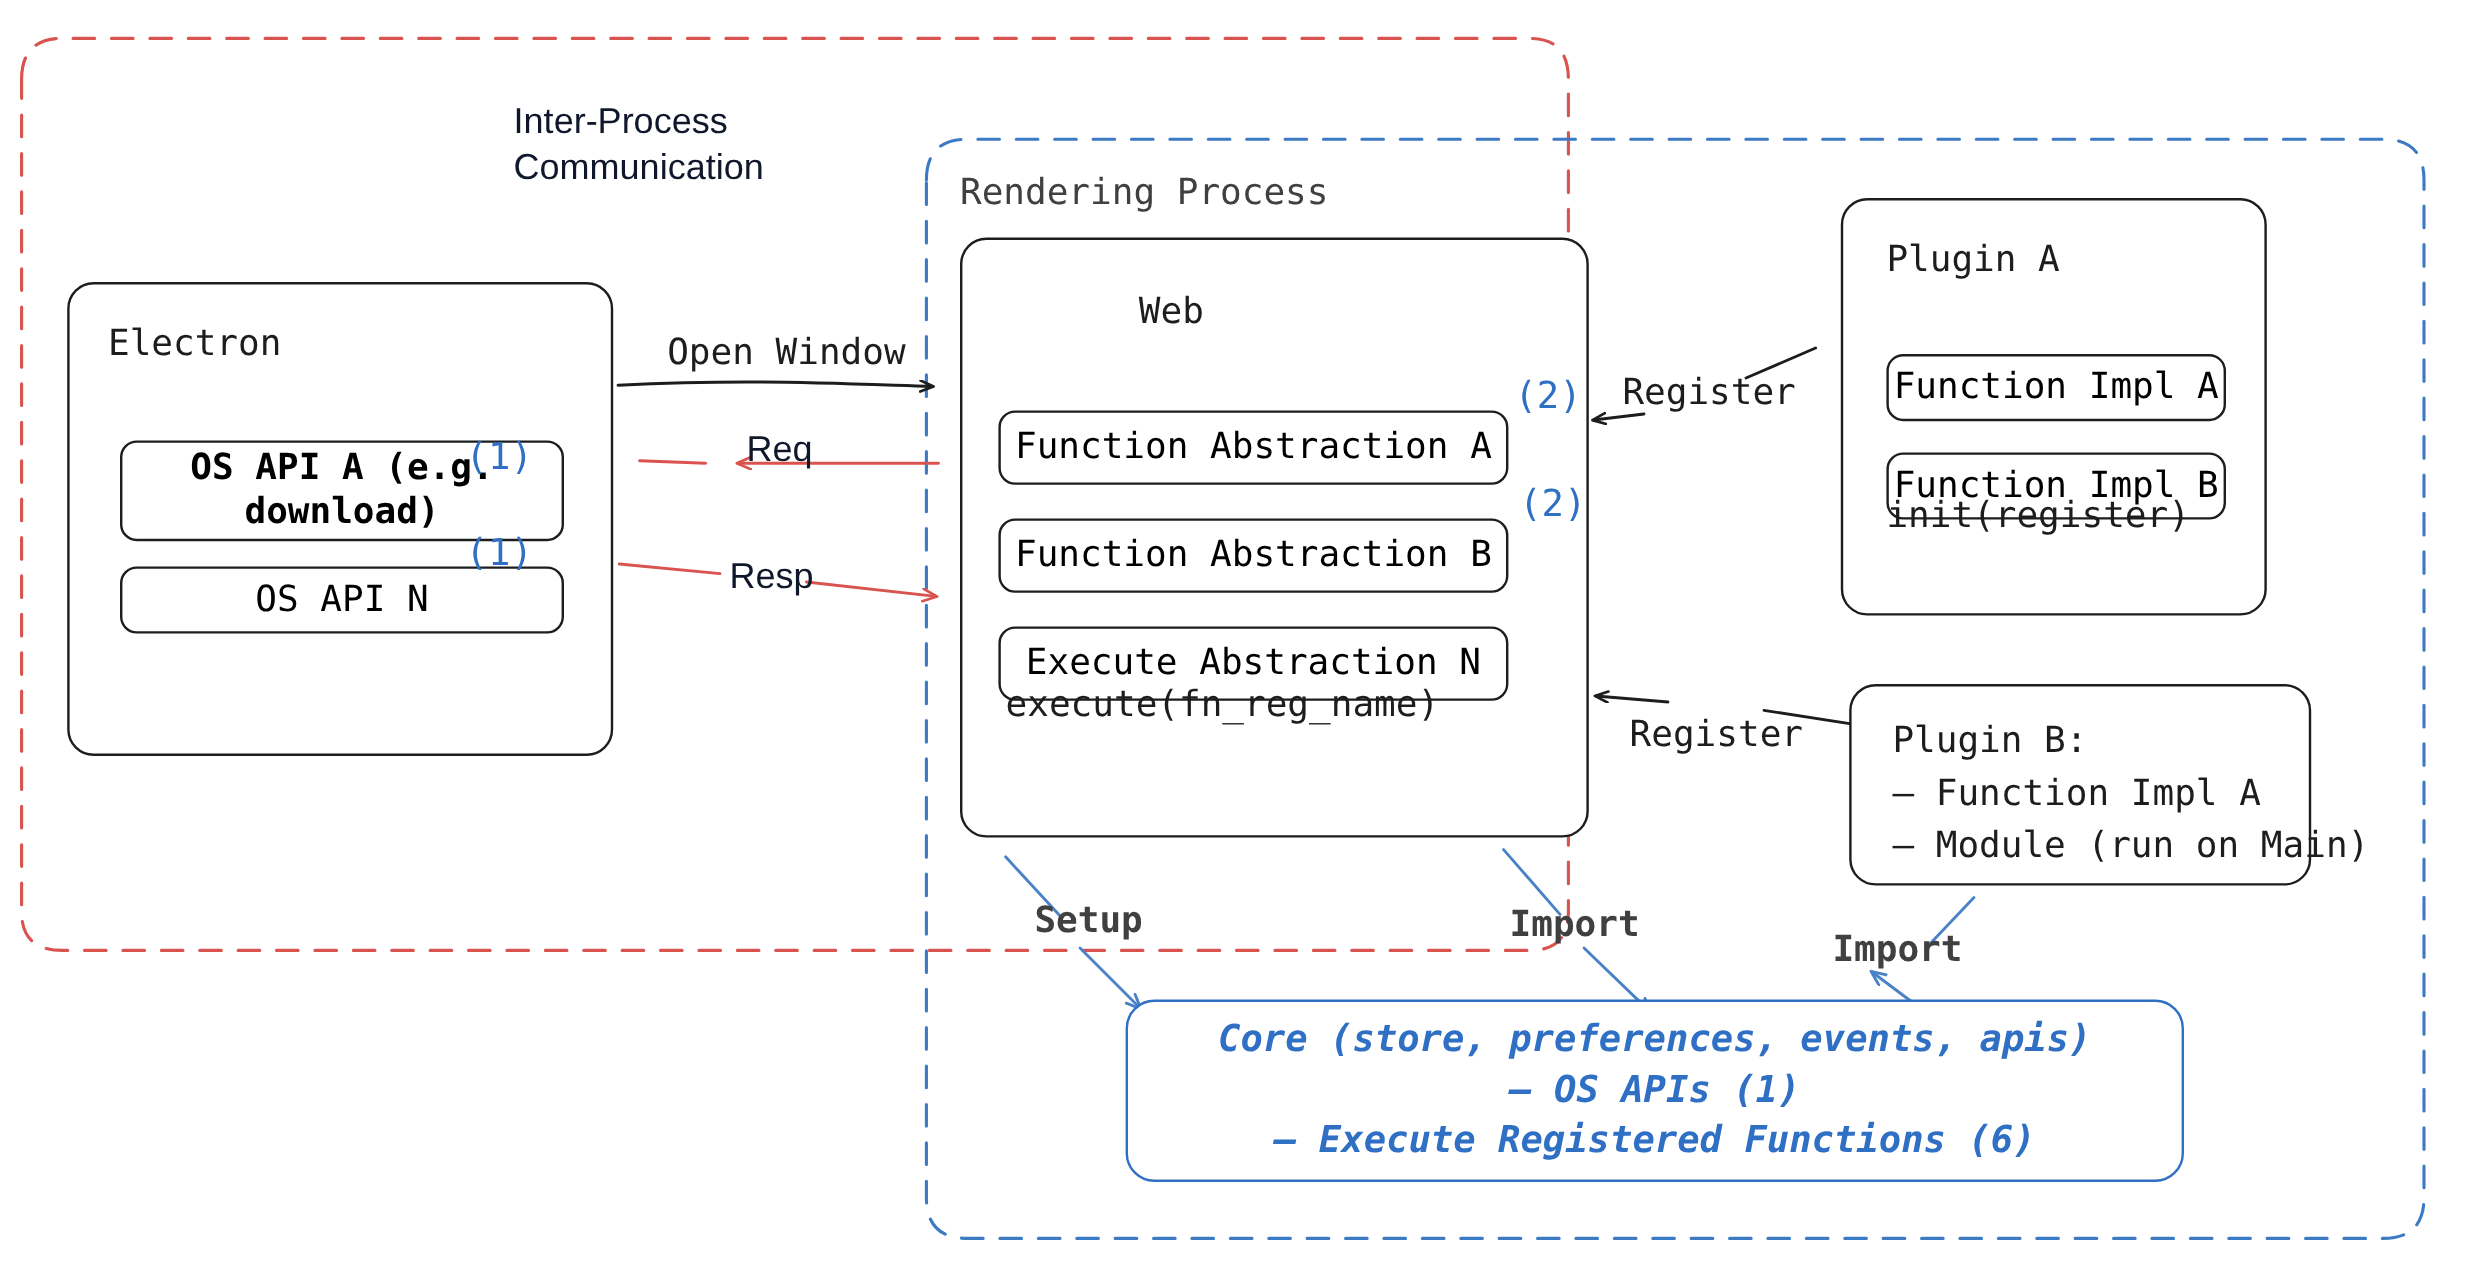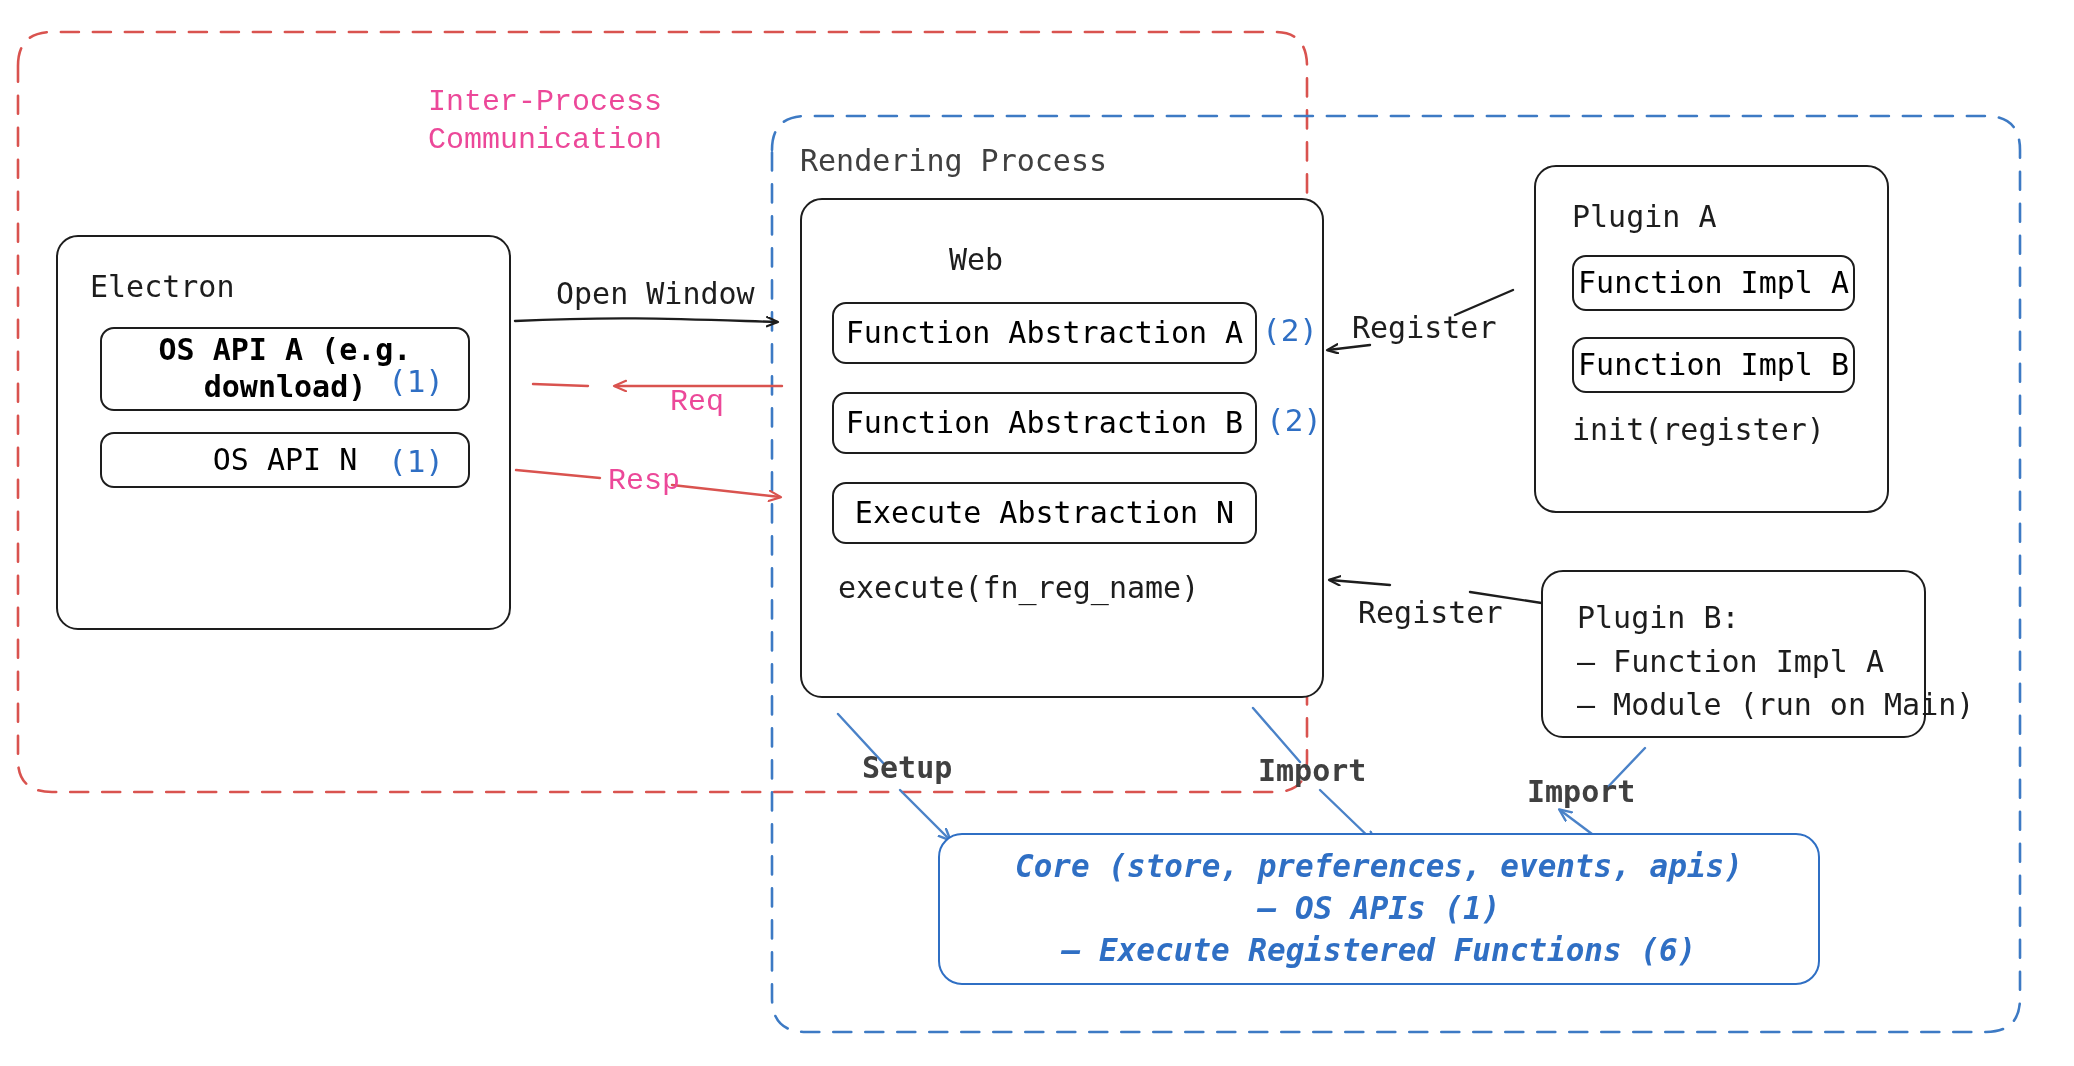--- a/index.html
+++ b/index.html
@@ -6,33 +6,33 @@
   body{width:2074px;height:1066px;overflow:hidden;font-family:"DejaVu Sans Mono",monospace;}
   #stage{position:relative;width:2074px;height:1066px;background:#ffffff;}
 
   .svg-layer{position:absolute;left:0;top:0;width:2074px;height:1066px;pointer-events:none;}
 
   
   .box{position:absolute;box-sizing:border-box;background:#ffffff;
        border:2.2px solid #1d1d1d;border-radius:22px;}
   .inner-box{position:absolute;box-sizing:border-box;background:#ffffff;
        border:2.2px solid #1d1d1d;border-radius:14px;
-       display:flex;align-items:center;justify-content:center;}
+       display:flex;align-items:center;justify-content:center;margin-top:40px;}
 
   .lbl{position:absolute;white-space:pre;color:#1d1d1d;
        font-family:"DejaVu Sans Mono",monospace;}
 
   .title{font-size:30px;}
   .boxtext{font-size:30px;line-height:1.22;}
 
   .marker{position:absolute;font-size:31px;color:#2f6fc4;
           font-family:"DejaVu Sans Mono",monospace;white-space:pre;}
 
-  .red-lbl{position:absolute;color:#ec4899;font-size:30px;white-space:pre;
-           font-family:Liberation Mono, monospace;line-height:1.28;}
+  .red-lbl{position:absolute;color:#0f172a;font-size:30px;white-space:pre;
+           font-family:Liberation Sans, sans-serif;line-height:1.28;}
   .blue-lbl{position:absolute;color:#404040;font-size:30px;white-space:pre;
             font-family:"DejaVu Sans Mono",monospace;}
   .blue-lbl.bold{font-weight:bold;}
 
   .core-box{position:absolute;box-sizing:border-box;background:#ffffff;
             border:2.4px solid #2f6fc4;border-radius:24px;
             display:flex;flex-direction:column;align-items:center;justify-content:center;font-style:italic;}
   .core-line{color:#2f6fc4;font-size:31px;font-weight:bold;white-space:pre;
              font-family:"DejaVu Sans Mono",monospace;line-height:1.35;}
 
@@ -119,21 +119,21 @@
     </div>
     <div class="marker" style="left:330px;top:126px;">(1)</div>
 
     <div class="inner-box" style="left:42px;top:195px;width:370px;height:56px;">
       <span class="boxtext">OS API N</span>
     </div>
     <div class="marker" style="left:330px;top:206px;">(1)</div>
   </div>
 
   <div class="lbl" style="left:556px;top:276px;font-size:30px;">Open Window</div>
-  <div class="red-lbl" style="left:622px;top:383px;margin-left:48px;">Req</div>
+  <div class="red-lbl" style="left:622px;top:356px;">Req</div>
   <div class="red-lbl" style="left:608px;top:462px;">Resp</div>
 
   <div class="box" style="left:800px;top:198px;width:524px;height:500px;">
     <div class="lbl title" style="left:147px;top:42px;">Web</div>
 
     <div class="inner-box" style="left:30px;top:102px;width:425px;height:62px;">
       <span class="boxtext">Function Abstraction A</span>
     </div>
 
     <div class="inner-box" style="left:30px;top:192px;width:425px;height:62px;">

